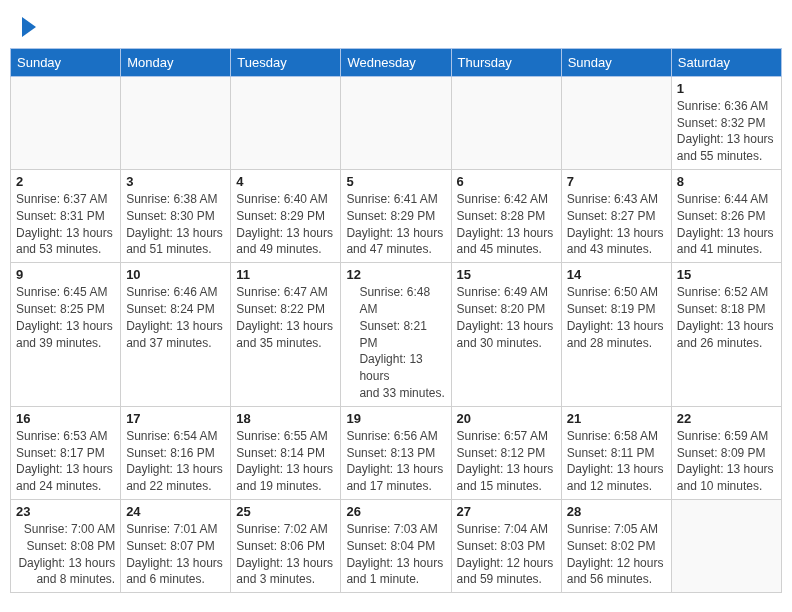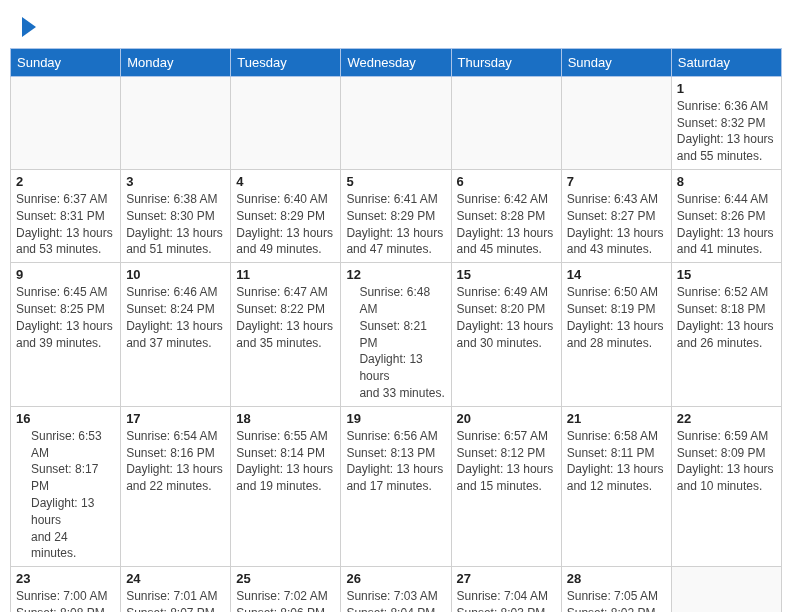--- a/index.html
+++ b/index.html
@@ -236,21 +236,21 @@
           <span class="day-num">15</span>
           <div class="day-info" style="white-space: pre-line;">Sunrise: 6:52 AM
 Sunset: 8:18 PM
 Daylight: 13 hours
 and 26 minutes.</div>
         </td>
       </tr>
       <tr>
         <td>
           <span class="day-num">16</span>
-          <div class="day-info" style="white-space: pre-line; margin-left: 15px;">Sunrise: 6:53 AM
+          <div class="day-info" style="white-space: pre-line;">Sunrise: 6:53 AM
 Sunset: 8:17 PM
 Daylight: 13 hours
 and 24 minutes.</div>
         </td>
         <td>
           <span class="day-num">17</span>
           <div class="day-info" style="white-space: pre-line;">Sunrise: 6:54 AM
 Sunset: 8:16 PM
 Daylight: 13 hours
 and 22 minutes.</div>
@@ -287,21 +287,21 @@
           <span class="day-num">22</span>
           <div class="day-info" style="white-space: pre-line;">Sunrise: 6:59 AM
 Sunset: 8:09 PM
 Daylight: 13 hours
 and 10 minutes.</div>
         </td>
       </tr>
       <tr>
         <td>
           <span class="day-num">23</span>
-          <div class="day-info" style="white-space: pre-line;">Sunrise: 7:00 AM
+          <div class="day-info" style="white-space: pre-line; text-align: right;">Sunrise: 7:00 AM
 Sunset: 8:08 PM
 Daylight: 13 hours
 and 8 minutes.</div>
         </td>
         <td>
           <span class="day-num">24</span>
           <div class="day-info" style="white-space: pre-line;">Sunrise: 7:01 AM
 Sunset: 8:07 PM
 Daylight: 13 hours
 and 6 minutes.</div>

